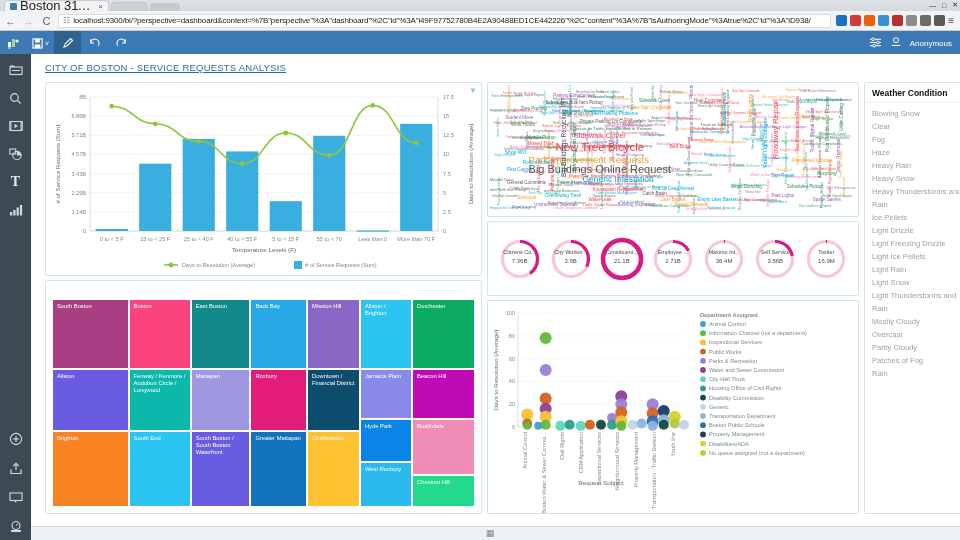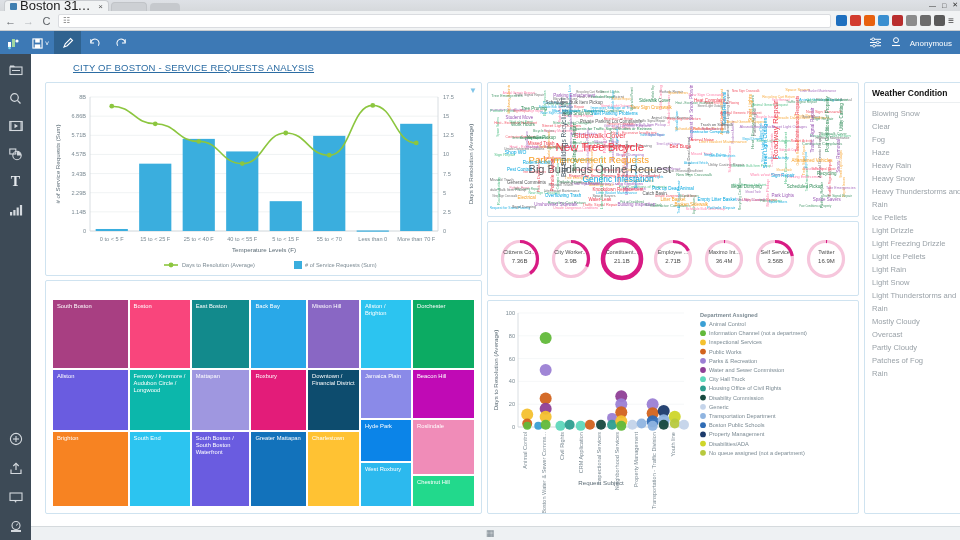--- a/index.html
+++ b/index.html
@@ -75,21 +75,21 @@
     padding-top: 8px; gap: 12px;
   }
   .rail-ico { width:20px; height:16px; display:flex; align-items:center;
               justify-content:center; color:#d4d9de; cursor:pointer;}
   .rail-bottom { position:absolute; bottom:6px; left:0; right:0;
                  display:flex; flex-direction:column; align-items:center; gap:13px;}
 
   
   .canvas {
     position:absolute; left:31px; top:54px; right:0; bottom:0;
-    background:#ffffff; overflow:hidden;padding-left:28px;
+    background:#ffffff; overflow:hidden;
   }
   .page-title {
     font-size: 9.5px; color:#2b6ca3; text-decoration: underline;
     padding: 8px 0 6px 14px; letter-spacing:.2px;
   }
 
   .grid { position:absolute; left:14px; top:28px; right:6px; bottom:0; }
 
   .panel {
     position:absolute; background:#fff; border:1px solid #cfe3f0;
@@ -164,20 +164,21 @@
       <span>✕</span>
     </div>
   </div>
 
   <div class="omnibar">
     <span class="nav-ico">←</span>
     <span class="nav-ico dis">→</span>
     <span class="nav-ico">C</span>
     <div class="urlbox">
       <span class="url-doc-ico">☷</span>
+      <span class="url-text">localhost:9300/bi/?perspective=dashboard&amp;context=%7B"perspective"%3A"dashboard"%2C"id"%3A"i49F97752780B4E2A90488ED1CE442226"%2C"content"%3A%7B"isAuthoringMode"%3Atrue%2C"id"%3A"iD938/</span>
     </div>
     <div class="ext-row">
       <span class="ext" style="background:#1e6fbf"></span>
       <span class="ext" style="background:#d23b2e"></span>
       <span class="ext" style="background:#e8610f"></span>
       <span class="ext" style="background:#3a8fd0"></span>
       <span class="ext" style="background:#b92e2e"></span>
       <span class="ext" style="background:#8c8c8c"></span>
       <span class="ext" style="background:#6c6c6c"></span>
       <span class="ext" style="background:#5a5a5a"></span>

